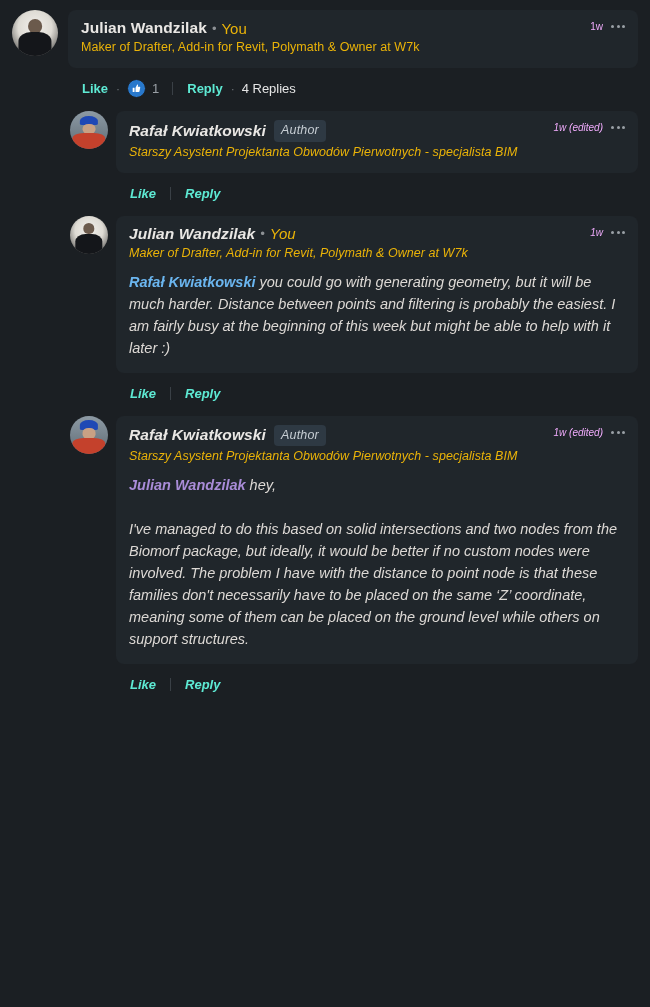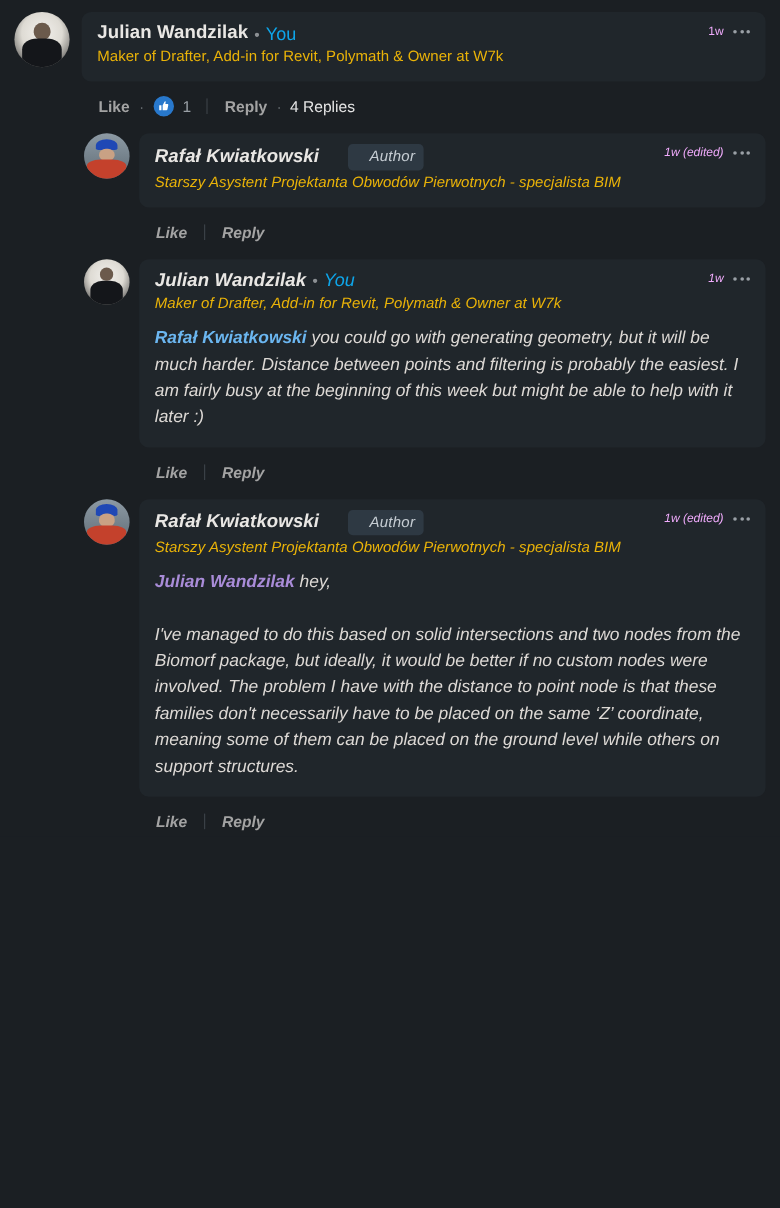--- a/index.html
+++ b/index.html
@@ -85,31 +85,31 @@
     font-weight: bold;
     color: #e9e7e4;
     letter-spacing: .1px;
   }
   .dot-sep {
     color: #8c9094;
     font-size: 13px;
     margin: 0 5px;
   }
   .you-tag {
-    color: #0ea5e9;
+    color: #eab308;
     font-size: 15px;
   }
   .author-badge {
     display: inline-block;
-    margin-left: 24px;
+    margin-left: 8px;
     background: #2e3943;
     color: #c6cdd3;
     font-size: 12.5px;
     line-height: 1;
-    padding: 4px 7px 5px 18px;
+    padding: 4px 7px 5px 7px;
     border-radius: 4px;
     letter-spacing: .2px;
   }
   .headline {
     margin-top: 3px;
     font-size: 12.5px;
     color: #eab308;
     letter-spacing: .05px;
     white-space: nowrap;
     overflow: hidden;
@@ -162,21 +162,21 @@
   
   .actions {
     display: flex;
     align-items: center;
     padding: 11px 0 3px 13px;
     font-size: 13px;
     color: #9aa0a6;
   }
   .action-btn {
     font-weight: bold;
-    color: #a3a3a3;
+    color: #5eead4;
     cursor: pointer;
     padding: 2px 1px;
   }
   .mid-dot {
     color: #6e7479;
     margin: 0 7px;
     font-size: 12px;
   }
   .vbar {
     display: inline-block;

